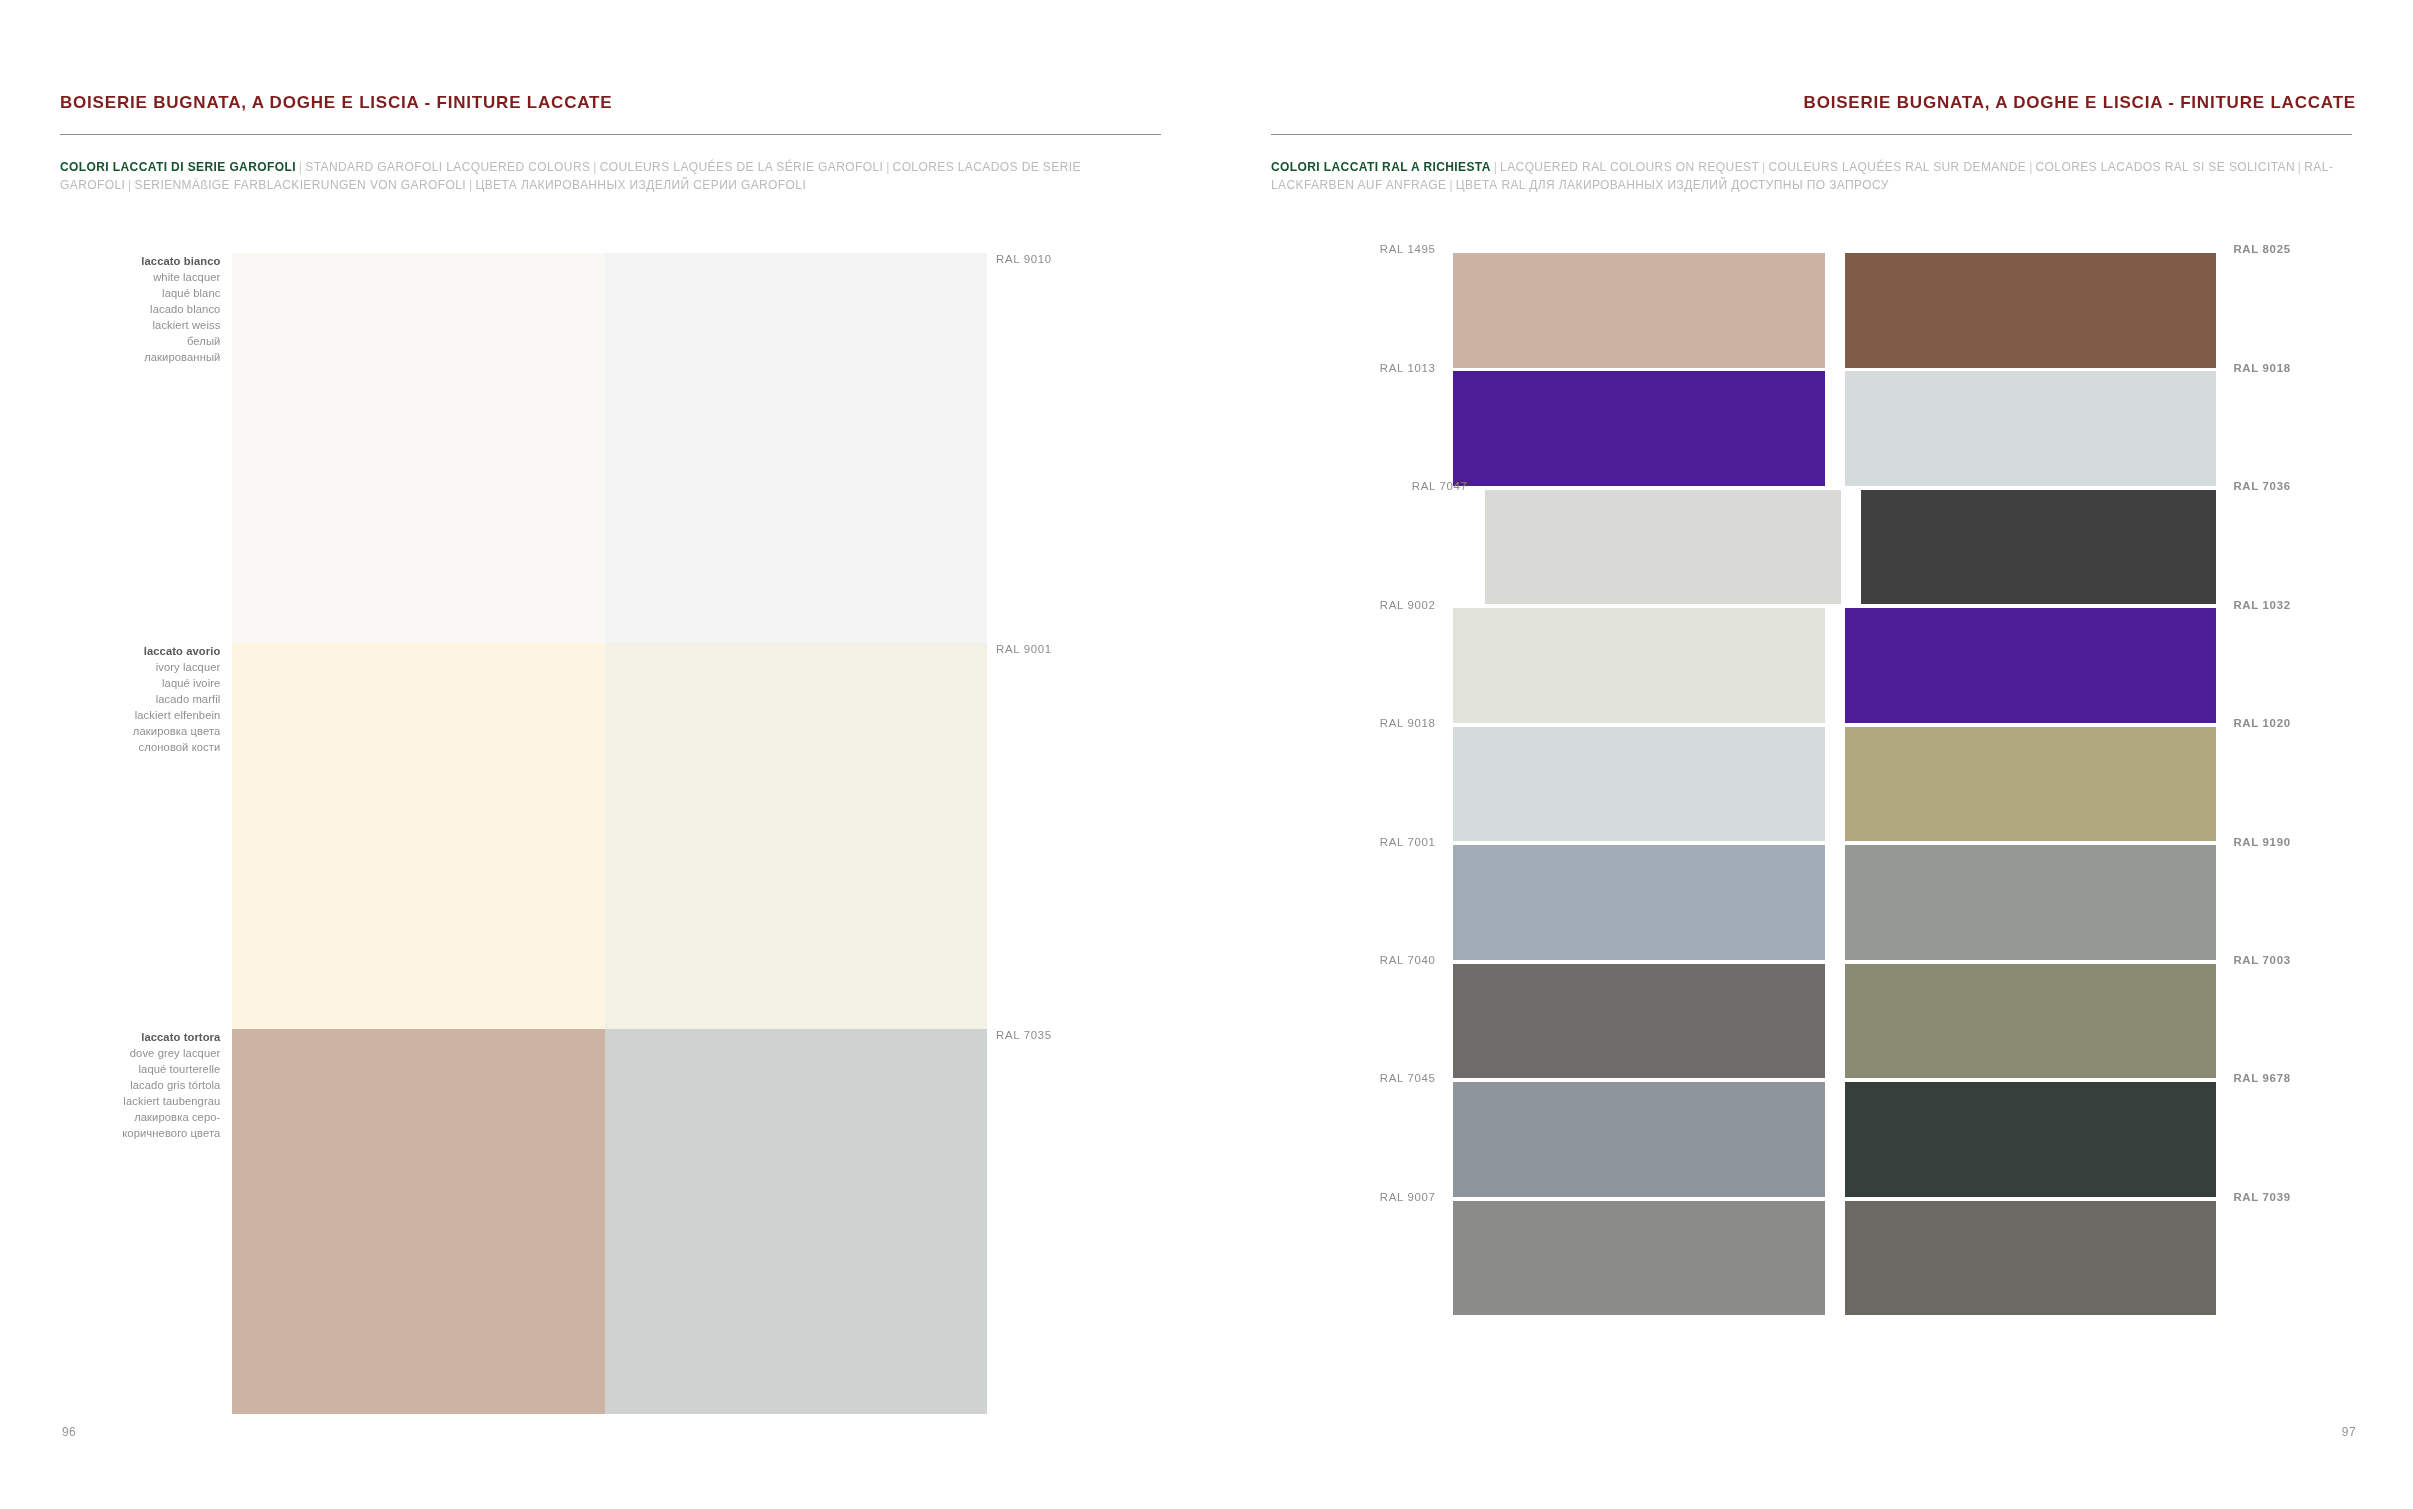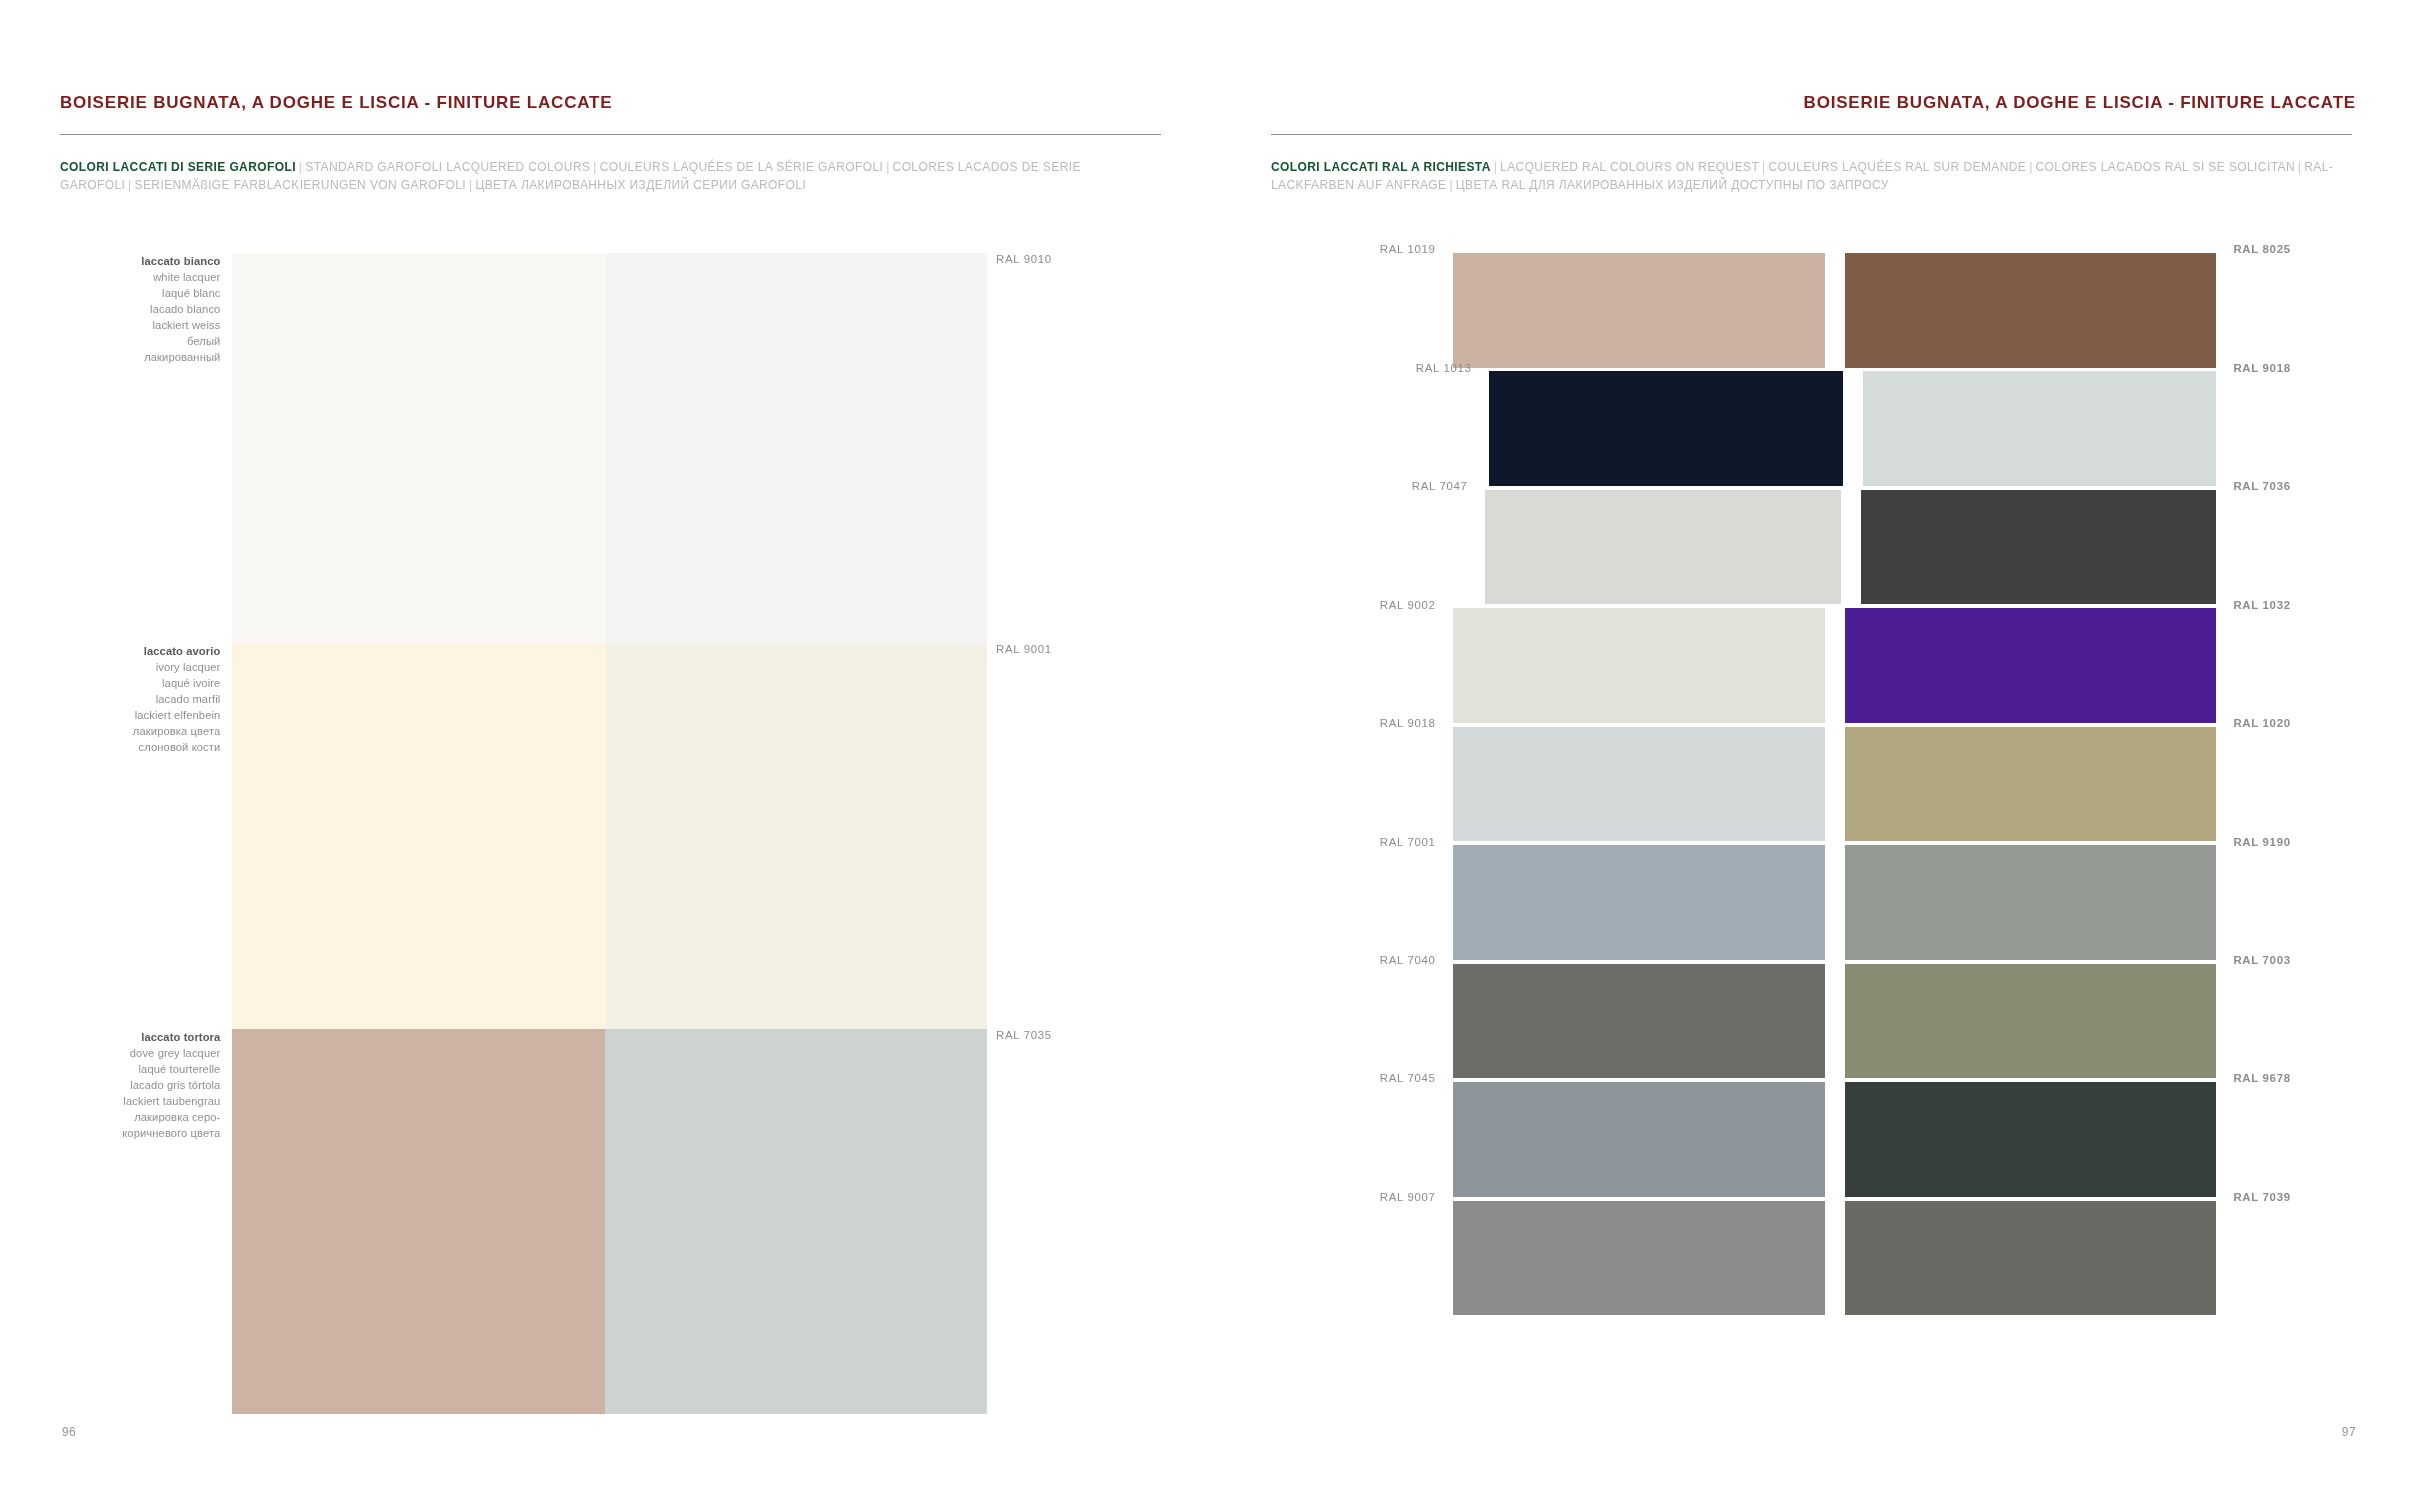--- a/index.html
+++ b/index.html
@@ -230,29 +230,29 @@
   <div class="header-rule" style="position:absolute;top:134px;left:1271px;width:1081px;"></div>
 
   <div class="subhead" style="position:absolute;top:158px;left:1271px;width:1091px;">
     <span class="lead">COLORI LACCATI RAL A RICHIESTA</span><span class="sep">|</span><span>LACQUERED RAL COLOURS ON REQUEST</span><span class="sep">|</span><span>COULEURS LAQUÉES RAL SUR DEMANDE</span><span class="sep">|</span><span>COLORES LACADOS RAL SI SE SOLICITAN</span><span class="sep">|</span><span>RAL-LACKFARBEN AUF ANFRAGE</span><span class="sep">|</span><span>ЦВЕТА RAL ДЛЯ ЛАКИРОВАННЫХ ИЗДЕЛИЙ ДОСТУПНЫ ПО ЗАПРОСУ</span>
   </div>
 
   <div class="ral-grid">
 
     <div class="ral-rowline">
       <div class="ral-cell" style="background:#cbb2a2;">
-        <span class="ral-label left">RAL 1019</span>
+        <span class="ral-label left">RAL 1495</span>
       </div>
       <div class="ral-cell gap-left" style="background:#805b47;">
         <span class="ral-label right">RAL 8025</span>
       </div>
     </div>
 
     <div class="ral-rowline">
-      <div class="ral-cell" style="background:#0f172a;margin-left:36px;">
+      <div class="ral-cell" style="background:#4c1d95;">
         <span class="ral-label left">RAL 1013</span>
       </div>
       <div class="ral-cell gap-left" style="background:#d5dbda;">
         <span class="ral-label right">RAL 9018</span>
       </div>
     </div>
 
     <div class="ral-rowline">
       <div class="ral-cell" style="background:#d9d9d5;margin-left:32px;">
         <span class="ral-label left">RAL 7047</span>

